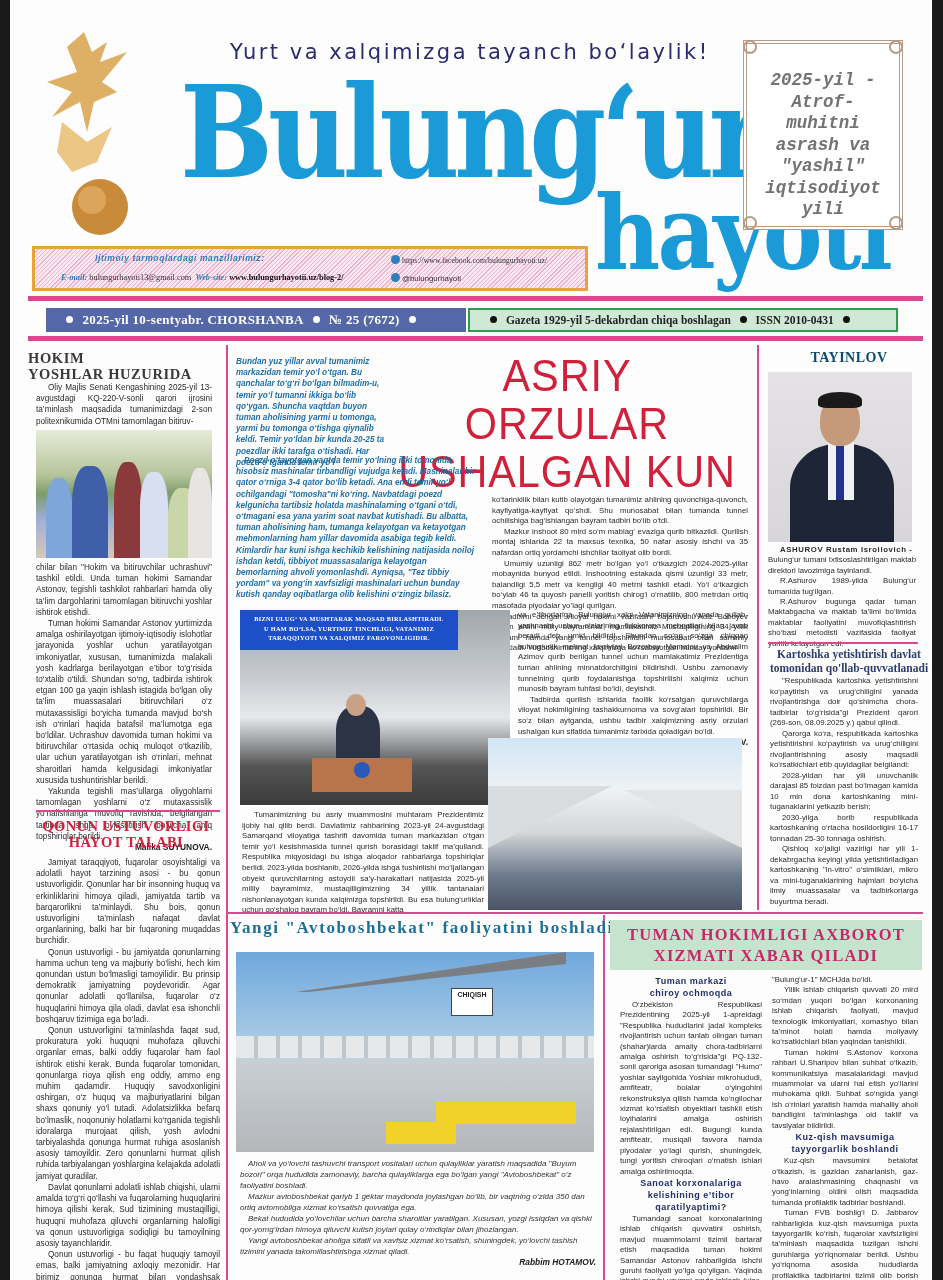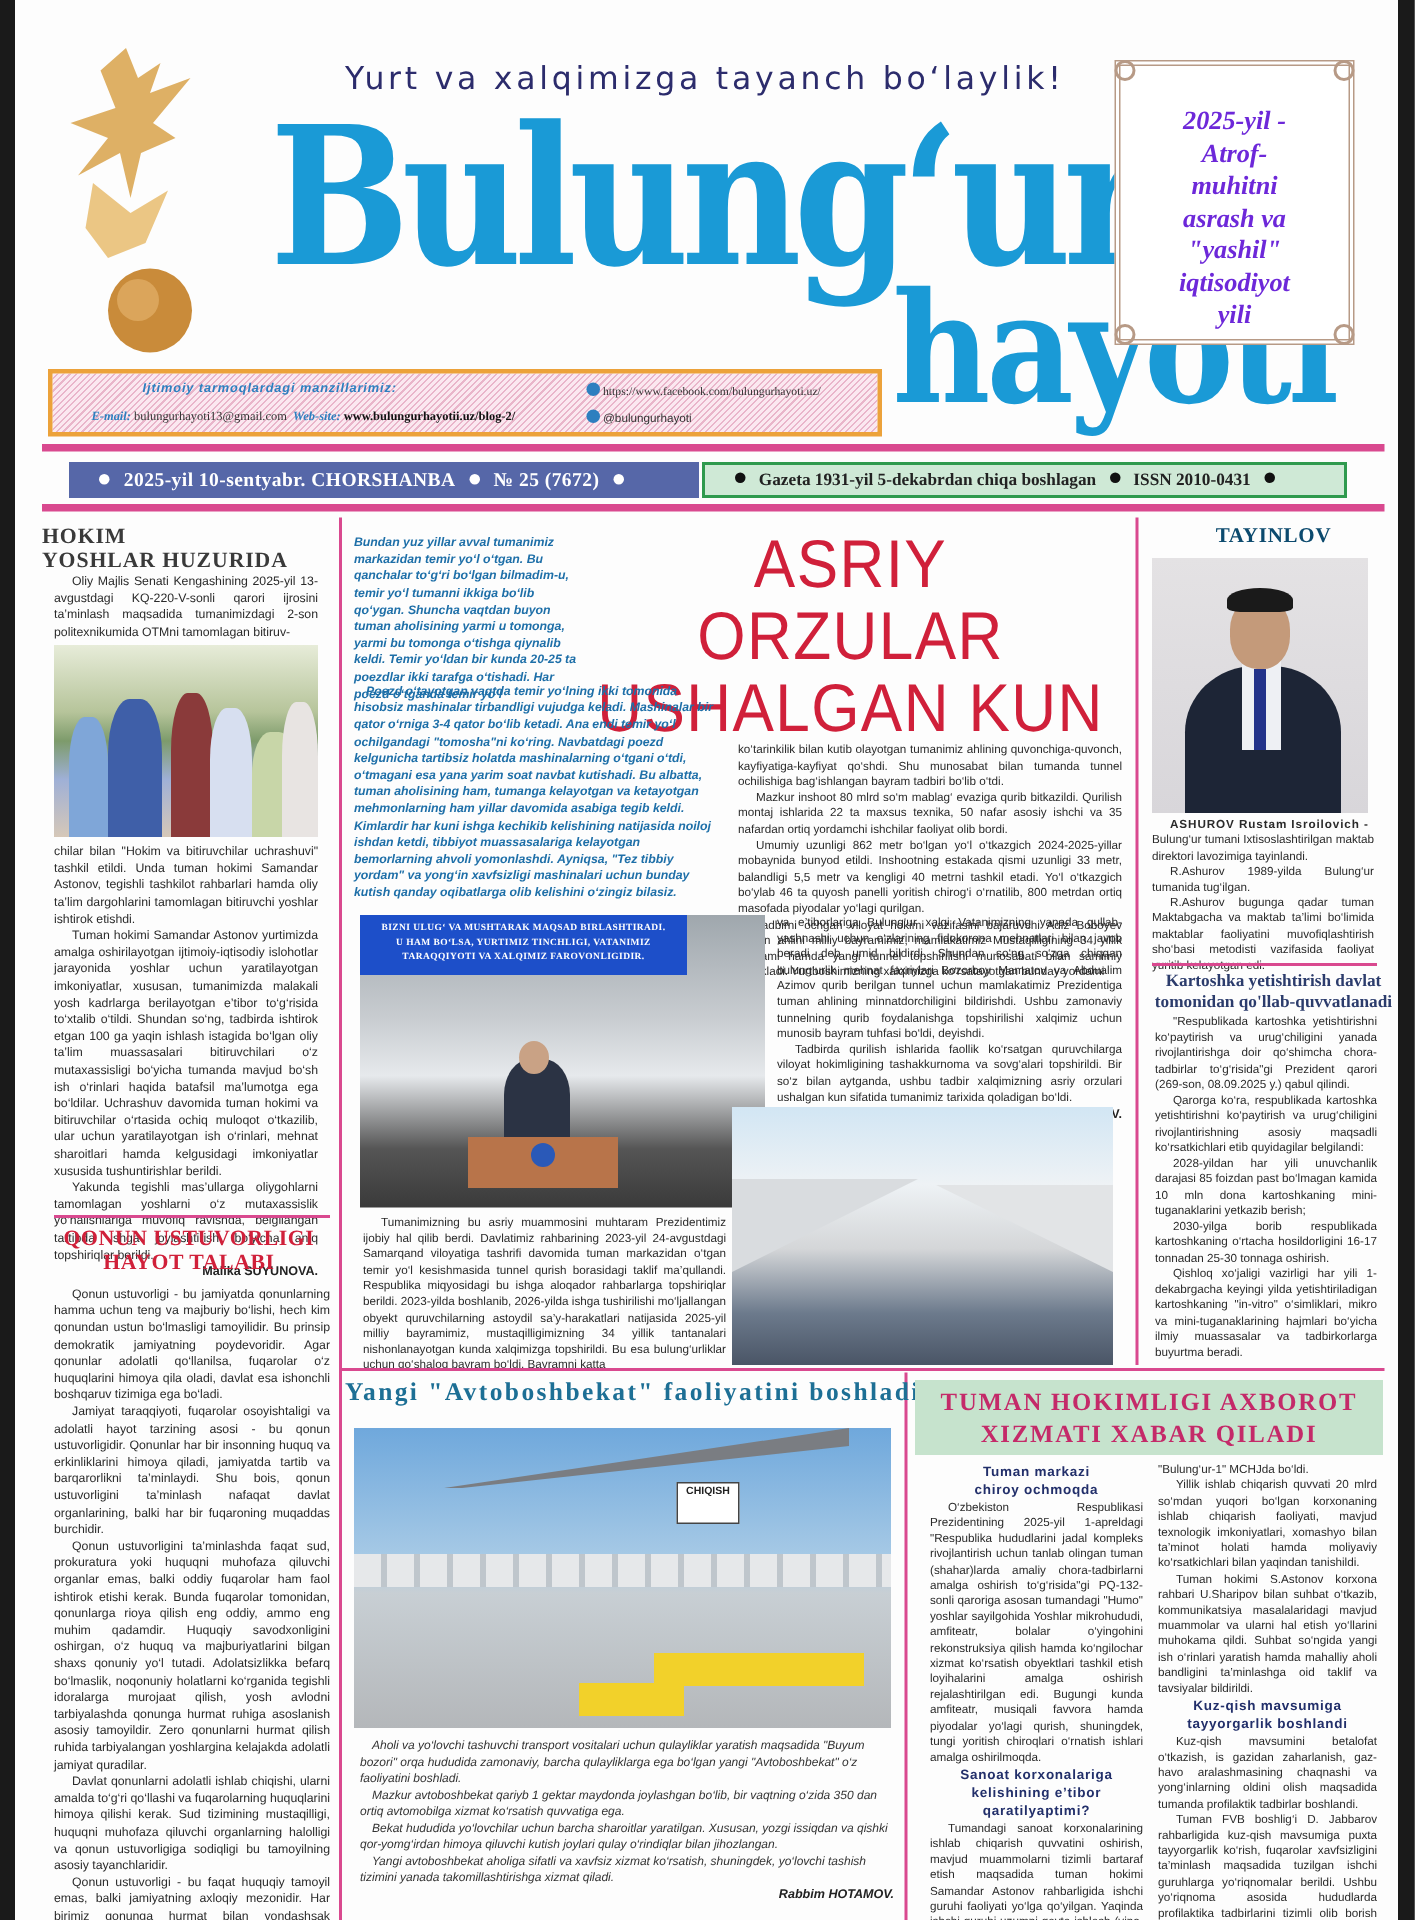--- a/index.html
+++ b/index.html
@@ -10,21 +10,21 @@
   .body-text p { text-indent: 12px; }
   .sig { font-family: "Liberation Sans", sans-serif; font-weight: bold; font-size: 8.4px; text-align: right; color: #222; }
   .pink-hr { position: absolute; height: 2px; background: #d9498f; }
   .pink-vr { position: absolute; width: 2px; background: #d9498f; }
 
   
   .slogan { left: 220px; top: 40px; font-family: "DejaVu Sans", sans-serif; font-size: 21px; letter-spacing: 2.5px; color: #2c2c6c; }
   .logo-main { left: 170px; top: 68px; font-family: "DejaVu Serif", serif; font-weight: bold; font-size: 128px; letter-spacing: -6px; color: #1a9ad6; transform: scaleX(0.86); transform-origin: left top; line-height: 1; }
   .logo-sub { left: 585px; top: 182px; font-family: "DejaVu Serif", serif; font-weight: bold; font-size: 102px; letter-spacing: -3px; color: #1a9ad6; transform: scaleX(0.88); transform-origin: left top; line-height: 1; }
   .year-box { left: 733px; top: 40px; width: 160px; height: 190px; border: 4px double #b79a86; background: #fff; padding: 26px 6px 0 6px; text-align: center; }
-  .year-box span { font-family: Liberation Serif, serif; font-weight: bold; font-style: italic; font-size: 17.5px; line-height: 21.5px; color: #6d28d9; display: block; }
+  .year-box span { font-family: Liberation Mono, monospace; font-weight: bold; font-style: italic; font-size: 17.5px; line-height: 21.5px; color: #737373; display: block; }
   .corner { position: absolute; width: 14px; height: 14px; border: 2px solid #b79a86; border-radius: 50%; }
 
   .contact-box { left: 22px; top: 246px; width: 556px; height: 45px; border: 3px solid #eca23a; background: repeating-linear-gradient(135deg, #fbe8f0 0 2px, #e9b5ca 2px 3px); padding: 3px 8px; }
   .contact-title { position: absolute; left: 60px; top: 4px; font-family: "Liberation Sans", sans-serif; font-weight: bold; font-style: italic; font-size: 8.5px; color: #2d7fbf; letter-spacing: 0.6px; }
   .contact-line { position: absolute; left: 6px; top: 24px; font-size: 8.3px; font-family: "Liberation Serif", serif; color: #333; white-space: nowrap; margin-left: 20px; }
   .contact-line .lbl { font-style: italic; font-weight: bold; color: #2d7fbf; }
   .contact-line b { color: #111; }
   .fb { position: absolute; left: 356px; top: 6px; font-family: "Liberation Serif", serif; font-size: 7.8px; color: #333; white-space: nowrap; }
   .tg { position: absolute; left: 356px; top: 24px; font-family: "Liberation Sans", sans-serif; font-size: 7.8px; color: #333; white-space: nowrap; }
   .ico-round { display: inline-block; width: 9px; height: 9px; border-radius: 50%; background: #2d7fbf; vertical-align: -1px; margin-right: 2px; }
@@ -110,21 +110,21 @@
 
   <div class="abs date-bar">
     <span class="dot" style="background:#fff"></span>
     <span>2025-yil  10-sentyabr.  CHORSHANBA</span>
     <span class="dot" style="background:#fff"></span>
     <span>№ 25 (7672)</span>
     <span class="dot" style="background:#fff"></span>
   </div>
   <div class="abs gazeta-bar">
     <span class="dot" style="background:#111"></span>
-    <span>Gazeta 1931-yil 5-dekabrdan chiqa boshlagan</span>
+    <span>Gazeta 1929-yil 5-dekabrdan chiqa boshlagan</span>
     <span class="dot" style="background:#111"></span>
     <span>ISSN 2010-0431</span>
     <span class="dot" style="background:#111"></span>
   </div>
 
   <div class="pink-hr" style="left:18px;top:336px;width:895px;height:5px;"></div>
 
   <div class="pink-vr" style="left:216px;top:345px;height:935px;"></div>
   <div class="pink-vr" style="left:747px;top:345px;height:565px;"></div>
   <div class="pink-vr" style="left:593px;top:915px;height:365px;"></div>
@@ -151,22 +151,22 @@
     <div class="sig">Malika SUYUNOVA.</div>
   </div>
 
   <div class="pink-hr" style="left:26px;top:810px;width:184px;"></div>
 
   <div class="abs h-qonun">
     <div>QONUN USTUVORLIGI</div>
     <div>HAYOT TALABI</div>
   </div>
   <div class="abs body-text" style="left:26px;top:857px;width:184px;">
+    <p>Jamiyat taraqqiyoti, fuqarolar osoyishtaligi va adolatli hayot tarzining asosi - bu qonun ustuvorligidir. Qonunlar har bir insonning huquq va erkinliklarini himoya qiladi, jamiyatda tartib va barqarorlikni ta’minlaydi. Shu bois, qonun ustuvorligini ta’minlash nafaqat davlat organlarining, balki har bir fuqaroning muqaddas burchidir.</p>
     <p>Qonun ustuvorligi - bu jamiyatda qonunlarning hamma uchun teng va majburiy bo‘lishi, hech kim qonundan ustun bo‘lmasligi tamoyilidir. Bu prinsip demokratik jamiyatning poydevoridir. Agar qonunlar adolatli qo‘llanilsa, fuqarolar o‘z huquqlarini himoya qila oladi, davlat esa ishonchli boshqaruv tizimiga ega bo‘ladi.</p>
-    <p>Jamiyat taraqqiyoti, fuqarolar osoyishtaligi va adolatli hayot tarzining asosi - bu qonun ustuvorligidir. Qonunlar har bir insonning huquq va erkinliklarini himoya qiladi, jamiyatda tartib va barqarorlikni ta’minlaydi. Shu bois, qonun ustuvorligini ta’minlash nafaqat davlat organlarining, balki har bir fuqaroning muqaddas burchidir.</p>
     <p>Qonun ustuvorligini ta’minlashda faqat sud, prokuratura yoki huquqni muhofaza qiluvchi organlar emas, balki oddiy fuqarolar ham faol ishtirok etishi kerak. Bunda fuqarolar tomonidan, qonunlarga rioya qilish eng oddiy, ammo eng muhim qadamdir. Huquqiy savodxonligini oshirgan, o‘z huquq va majburiyatlarini bilgan shaxs qonuniy yo‘l tutadi. Adolatsizlikka befarq bo‘lmaslik, noqonuniy holatlarni ko‘rganida tegishli idoralarga murojaat qilish, yosh avlodni tarbiyalashda qonunga hurmat ruhiga asoslanish asosiy tamoyildir. Zero qonunlarni hurmat qilish ruhida tarbiyalangan yoshlargina  kelajakda adolatli jamiyat quradilar.</p>
     <p>Davlat qonunlarni adolatli ishlab chiqishi, ularni amalda to‘g‘ri qo‘llashi va fuqarolarning huquqlarini himoya qilishi kerak. Sud tizimining mustaqilligi, huquqni muhofaza qiluvchi organlarning halolligi va qonun ustuvorligiga sodiqligi bu tamoyilning asosiy tayanchlaridir.</p>
     <p>Qonun ustuvorligi - bu faqat huquqiy tamoyil emas, balki jamiyatning axloqiy mezonidir. Har birimiz qonunga hurmat bilan yondashsak jamiyatda adolat, tinchlik va taraqqiyot hukm suradi. Shu bois, qonun ustuvorligini ta’minlash barchamizning vijdoniy va fuqarolik burchimizdir.</p>
 
   </div>
 
   <div class="abs intro-blue" style="left:226px;top:356px;width:152px;">
     <span>Bundan yuz yillar avval tumanimiz markazidan temir yo‘l o‘tgan. Bu qanchalar to‘g‘ri bo‘lgan bilmadim-u, temir yo‘l tumanni ikkiga bo‘lib qo‘ygan. Shuncha vaqtdan buyon tuman aholisining yarmi u tomonga, yarmi bu tomonga o‘tishga qiynalib keldi. Temir yo‘ldan bir kunda 20-25 ta poezdlar ikki tarafga o‘tishadi. Har poezd o‘tganda temir yo‘l</span>
   </div>
   <div class="abs h-asriy">

